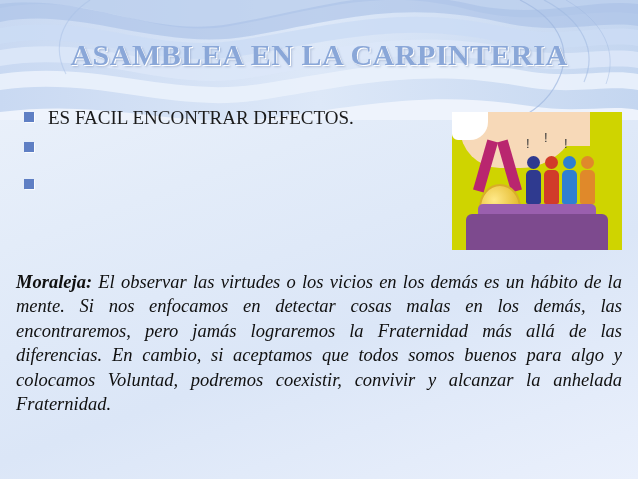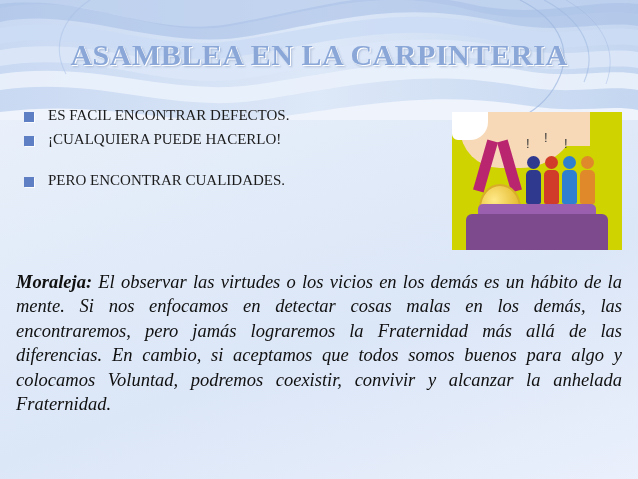--- a/index.html
+++ b/index.html
@@ -64,21 +64,21 @@
     height: 10px;
     margin-top: 7px;
     margin-right: 14px;
     margin-left: 8px;
     flex: 0 0 auto;
     background: #5f7fc4;
     box-shadow: 1px 1px 0 rgba(255,255,255,0.8);
   }
   .bullet-text {
     font-family: "Liberation Serif", serif;
-    font-size: 15px;
+    font-size: 19px;
     color: #1b1b1b;
     line-height: 1.35;
   }
 
   .moraleja {
     position: absolute;
     top: 270px;
     left: 16px;
     width: 606px;
     font-family: "Liberation Serif", serif;
@@ -233,25 +233,23 @@
 
   <div class="title">ASAMBLEA EN LA CARPINTERIA</div>
 
   <div class="bullets">
     <div class="bullet-row">
       <span class="bullet-marker"></span>
       <span class="bullet-text">ES FACIL ENCONTRAR DEFECTOS.</span>
     </div>
     <div class="bullet-row">
       <span class="bullet-marker"></span>
-      <span class="bullet-text">¡CUALQUIERA PUEDE HACERLO!</span>
     </div>
     <div class="bullet-row gap">
       <span class="bullet-marker"></span>
-      <span class="bullet-text">PERO ENCONTRAR CUALIDADES.</span>
     </div>
   </div>
 
   <div class="picture">
     <div class="pic-hand"></div>
     <div class="pic-arm"></div>
     <div class="pic-cuff"></div>
     <div class="ribbon-l"></div>
     <div class="ribbon-r"></div>
     <div class="medal"></div>

